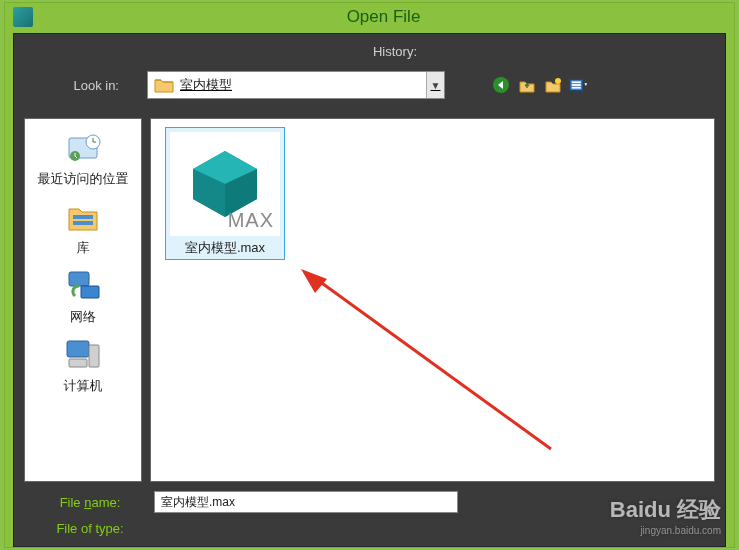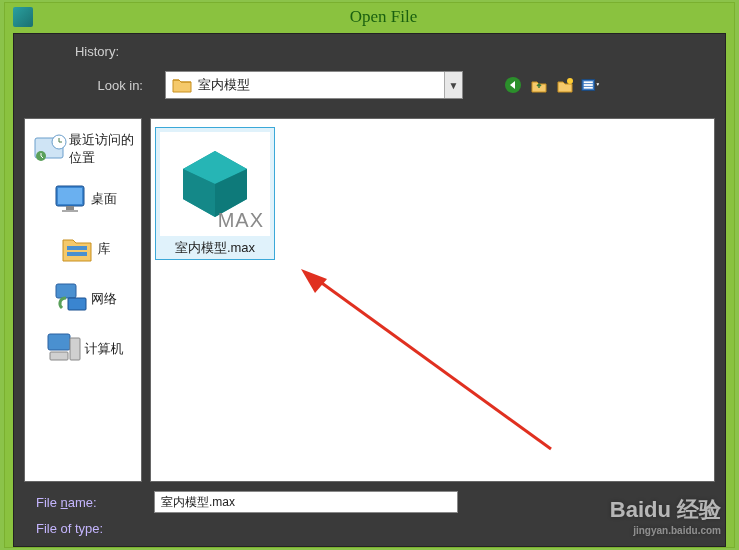--- a/index.html
+++ b/index.html
@@ -1,52 +1,52 @@
 <!DOCTYPE html>
 <html><head>
 <meta charset="utf-8">
 <style>
 * { box-sizing: border-box; margin: 0; padding: 0; font-family: "Microsoft YaHei", Arial, sans-serif; }
 body { width: 739px; height: 550px; background: #8bc34a; overflow: hidden; position: relative; }
 .window { position: absolute; left: 4px; top: 2px; width: 731px; height: 546px; background: #8ac23f; border: 1px solid #7ab02f; }
 .titlebar { height: 28px; background: #8ac23f; display: flex; align-items: center; }
 .app-icon { width: 20px; height: 20px; margin-left: 8px; background: linear-gradient(135deg, #2aa0a0, #1a7070); border-radius: 2px; }
-.title { flex: 1; text-align: center; color: #1a6010; font-size: 17px; font-weight: 400; font-family: Liberation Serif, serif; }
+.title { flex: 1; text-align: center; color: #1a6010; font-size: 17px; font-weight: 400; }
 .dialog-body { position: absolute; left: 8px; top: 30px; right: 8px; bottom: 0; background: #3a3a3a; border: 1px solid #222; }
-.history-row { display: flex; align-items: center; padding: 10px 10px 6px 10px; gap: 10px; }
+.history-row { display: flex; align-items: center; padding: 10px 10px 6px 10px; gap: 10px; flex-direction: column; }
 .row-label { color: #d0d0d0; font-size: 13px; width: 95px; text-align: right; }
 .history-select { flex: 1; height: 22px; background: #f5f5f5; border: 1px solid #888; font-size: 12px; padding: 2px 6px; }
-.lookin-row { display: flex; align-items: center; padding: 6px 10px 10px 10px; gap: 22px; margin-left: 24px; }
-.lookin-combo { width: 298px; height: 28px; background: #fff; border: 1px solid #888; display: flex; align-items: center; }
+.lookin-row { display: flex; align-items: center; padding: 6px 10px 10px 10px; gap: 28px; }
+.lookin-combo { width: 298px; height: 28px; background: #fff; border: 1px solid #888; display: flex; align-items: center; text-decoration: underline; }
 .folder-icon { width: 20px; height: 18px; margin: 0 6px; }
 .folder-icon svg { width: 100%; height: 100%; }
 .combo-text { flex: 1; font-size: 13px; color: #222; }
 .combo-arrow { width: 18px; height: 26px; background: #e8e8e8; border-left: 1px solid #aaa; display: flex; align-items: center; justify-content: center; color: #444; font-size: 10px; }
 .toolbar-icons { display: flex; gap: 6px; margin-left: 18px; }
 .tb-icon { width: 20px; height: 20px; display: flex; align-items: center; justify-content: center; cursor: pointer; }
 .main-area { display: flex; position: absolute; top: 84px; left: 0; right: 0; bottom: 64px; }
 .sidebar { width: 118px; background: #fff; border: 1px solid #666; margin-left: 10px; display: flex; flex-direction: column; align-items: center; padding-top: 6px; gap: 4px; }
-.sb-item { display: flex; flex-direction: row; align-items: center; cursor: pointer; padding: 2px 4px; }
+.sb-item { display: flex; flex-direction: column; align-items: center; cursor: pointer; padding: 2px 4px; }
 .sb-icon { width: 42px; height: 42px; display: flex; align-items: center; justify-content: center; }
 .sb-label { font-size: 13px; color: #222; margin-top: 1px; }
 .file-pane { flex: 1; background: #fff; border: 1px solid #666; margin: 0 10px 0 8px; position: relative; overflow: hidden; }
-.file-item { position: absolute; left: 4px; top: 8px; width: 120px; border: 1px solid #3ba8d8; background: #e0f2fb; padding: 4px 4px 2px 4px; cursor: pointer; }
+.file-item { position: absolute; left: 14px; top: 8px; width: 120px; border: 1px solid #3ba8d8; background: #e0f2fb; padding: 4px 4px 2px 4px; cursor: pointer; }
 .file-thumb { width: 110px; height: 104px; background: #fff; display: flex; align-items: center; justify-content: center; position: relative; }
 .max-logo { width: 80px; height: 70px; }
 .max-text { position: absolute; bottom: 4px; right: 6px; color: #8a8a8a; font-size: 20px; font-weight: 400; letter-spacing: 1px; }
 .file-label { font-size: 13px; color: #222; text-align: center; margin-top: 3px; }
 .arrow-svg { position: absolute; left: 150px; top: 150px; width: 260px; height: 190px; pointer-events: none; }
 .bottom-rows { position: absolute; bottom: 6px; left: 0; right: 0; }
 .bottom-row { display: flex; align-items: center; padding: 4px 10px; gap: 10px; }
-.bottom-label { color: #c4b5fd; font-size: 13px; width: 120px; padding-left: 12px; }
+.bottom-label { color: #84cc16; font-size: 13px; width: 120px; padding-left: 12px; text-align: center; }
 .bottom-label u { text-decoration: underline; }
 .fname-input { width: 304px; height: 22px; background: #fff; border: 1px solid #888; font-size: 12px; padding: 2px 6px; color: #222; }
 .ftype-select { width: 304px; height: 22px; background: #f0f0f0; border: 1px solid #888; font-size: 12px; padding: 1px 4px; color: #222; }
 .watermark { position: absolute; right: 18px; bottom: 14px; color: rgba(255,255,255,0.65); font-size: 22px; font-weight: bold; pointer-events: none; text-shadow: 0 0 4px rgba(0,0,0,0.3); margin-left: 25px; }
-.watermark small { display: block; font-size: 10px; font-weight: bold; color: rgba(255,255,255,0.45); text-align: right; }
+.watermark small { display: block; font-size: 10px; font-weight: normal; color: rgba(255,255,255,0.45); text-align: right; }
 </style>
 </head>
 <body>
 
 <div class="window">
   <div class="titlebar">
     <div class="app-icon"></div>
     <div class="title">Open File</div>
   </div>
 
@@ -109,31 +109,20 @@
                 <path d="M30 10 v4 h3" stroke="#4a7a4a" fill="none"></path>
                 <circle cx="12" cy="28" r="5" fill="#5aa05a"></circle>
                 <path d="M12 25 l0 3 2 2" stroke="#fff" fill="none"></path>
               </svg>
             </div>
           <div class="sb-label">最近访问的位置</div>
         </div>
         <div class="sb-item">
           <div class="sb-icon">
               <svg width="40" height="40" viewBox="0 0 40 40">
-                <rect x="6" y="8" width="28" height="20" rx="2" fill="#3a85d0" stroke="#1a5090"></rect>
-                <rect x="8" y="10" width="24" height="16" fill="#6ab0f0"></rect>
-                <rect x="16" y="28" width="8" height="4" fill="#888"></rect>
-                <rect x="12" y="32" width="16" height="2" fill="#aaa"></rect>
-              </svg>
-            </div>
-          <div class="sb-label">桌面</div>
-        </div>
-        <div class="sb-item">
-          <div class="sb-icon">
-              <svg width="40" height="40" viewBox="0 0 40 40">
                 <path d="M6 12 h10 l3 3 h15 v18 h-28 z" fill="#f5c96b" stroke="#c89020"></path>
                 <rect x="10" y="18" width="20" height="4" fill="#4a90d0"></rect>
                 <rect x="10" y="24" width="20" height="4" fill="#4a90d0"></rect>
               </svg>
             </div>
           <div class="sb-label">库</div>
         </div>
         <div class="sb-item">
           <div class="sb-icon">
               <svg width="40" height="40" viewBox="0 0 40 40">

